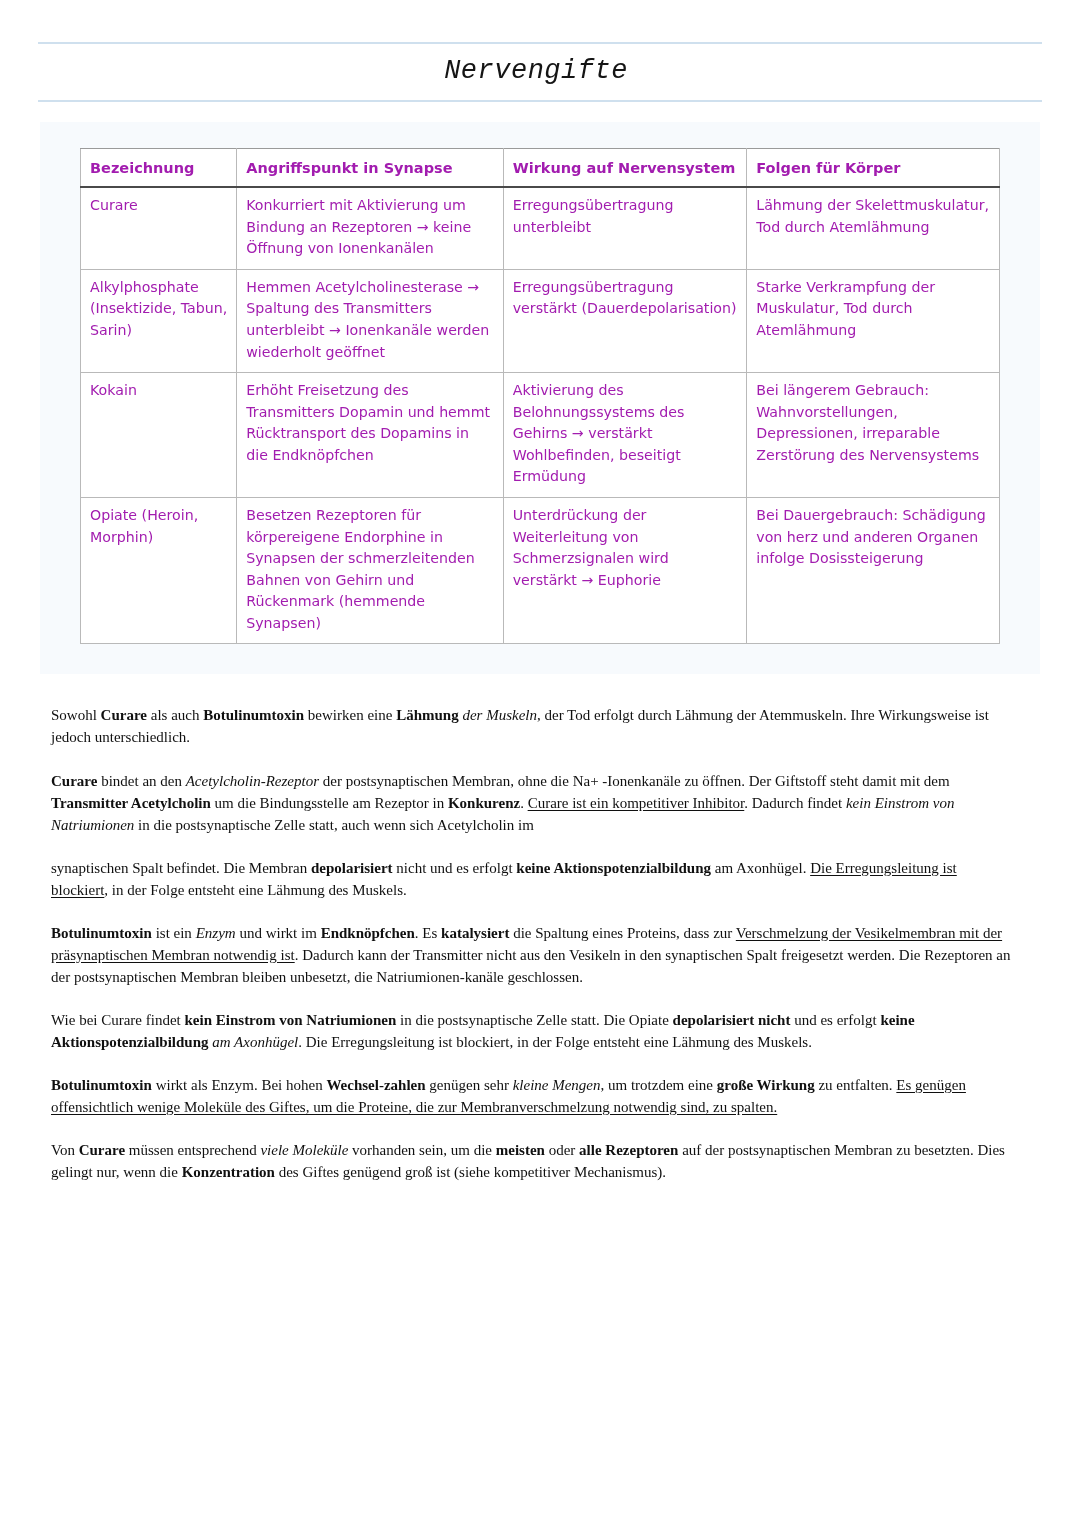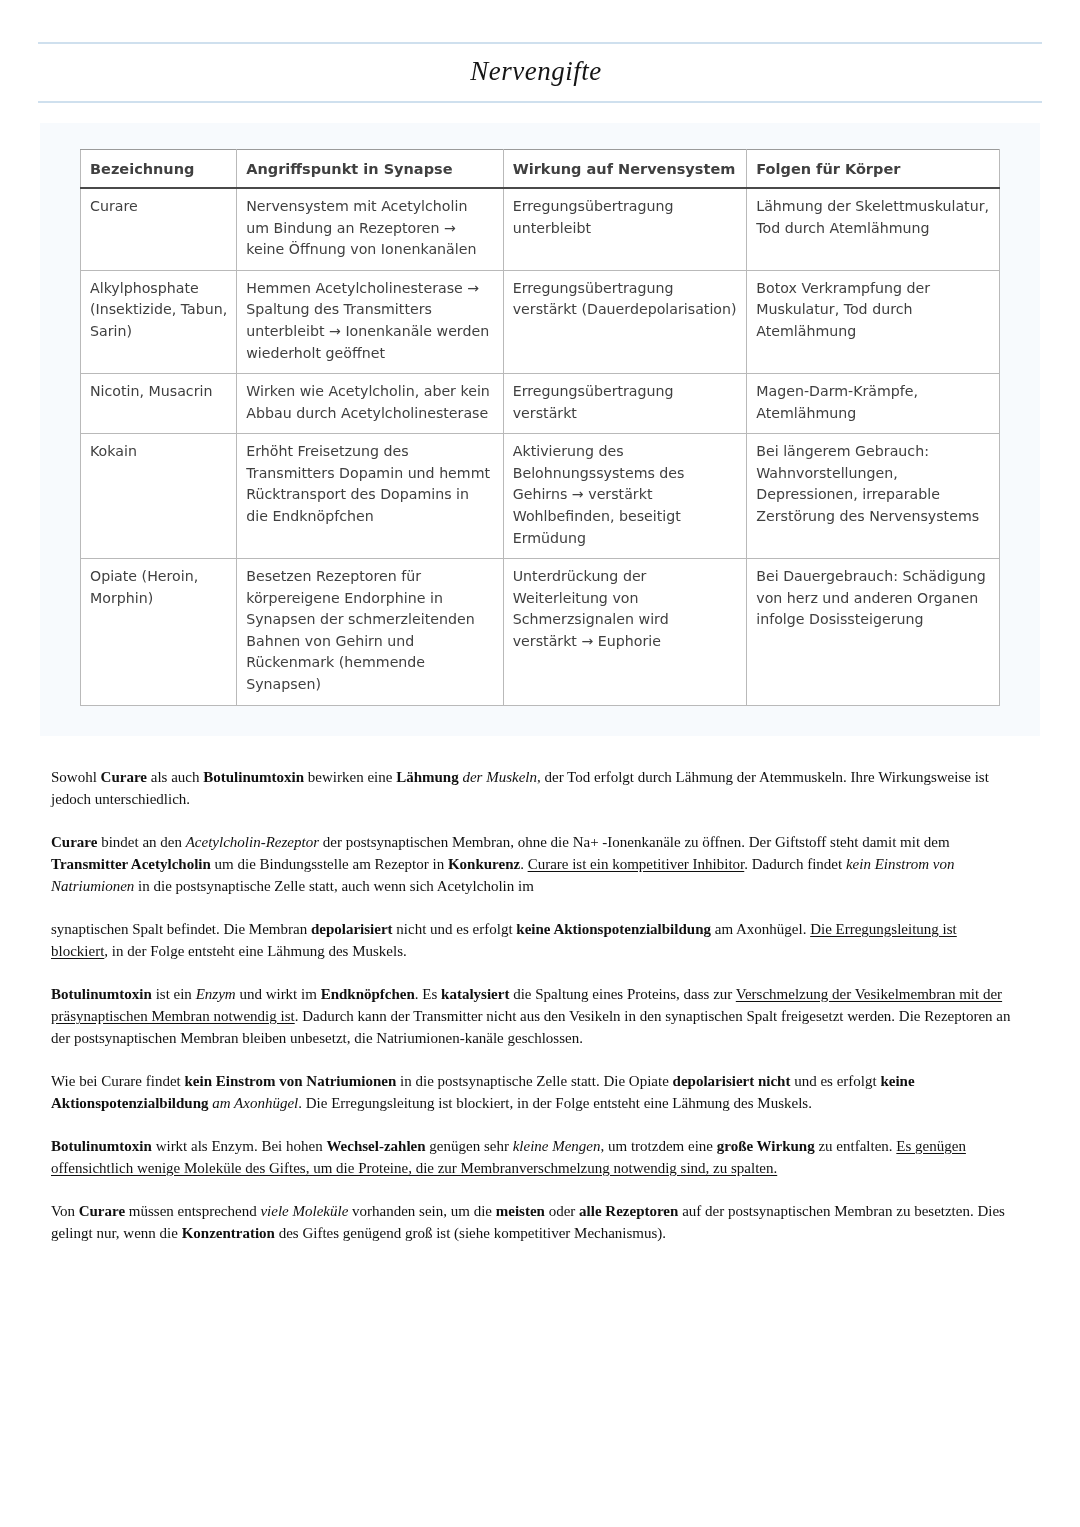--- a/index.html
+++ b/index.html
@@ -18,42 +18,42 @@
   
   .title-rule {
     height: 0;
     border-top: 2px solid #cfe0ee;
     margin: 0 38px;
   }
   .title-rule.top { margin-top: 42px; }
   .title-rule.bottom { margin-top: 0; }
   .doc-title {
     text-align: center;
-    font-family: Liberation Serif, serif;
+    font-family: Liberation Mono, monospace;
     font-style: italic;
     font-size: 27px;
     letter-spacing: 0.5px;
     padding: 12px 8px 14px 0;
     color: #151515;
   }
 
   
   .table-panel {
     margin: 20px 40px 0 40px;
     background: #f7fafd;
     padding: 26px 40px 30px 40px;
   }
   table.nerve-table {
     width: 100%;
     border-collapse: collapse;
     background: #ffffff;
     font-family: "DejaVu Sans", "Liberation Sans", sans-serif;
     font-size: 14.2px;
     line-height: 1.52;
-    color: #404040;
+    color: #a21caf;
     table-layout: fixed;
   }
   table.nerve-table th,
   table.nerve-table td {
     border: 1px solid #b9b9b9;
     vertical-align: top;
     padding: 7px 9px 9px 9px;
     text-align: left;
   }
   table.nerve-table thead th {
@@ -105,35 +105,29 @@
         <tr>
           <th>Bezeichnung</th>
           <th>Angriffspunkt in Synapse</th>
           <th>Wirkung auf Nervensystem</th>
           <th>Folgen für Körper</th>
         </tr>
       </thead>
       <tbody>
         <tr>
           <td>Curare</td>
-          <td>Nervensystem mit Acetylcholin um Bindung an Rezeptoren → keine Öffnung von Ionenkanälen</td>
+          <td>Konkurriert mit Aktivierung um Bindung an Rezeptoren → keine Öffnung von Ionenkanälen</td>
           <td>Erregungsübertragung unterbleibt</td>
           <td>Lähmung der Skelettmuskulatur, Tod durch Atemlähmung</td>
         </tr>
         <tr>
           <td>Alkylphosphate (Insektizide, Tabun, Sarin)</td>
           <td>Hemmen Acetylcholinesterase → Spaltung des Transmitters unterbleibt → Ionenkanäle werden wiederholt geöffnet</td>
           <td>Erregungsübertragung verstärkt (Dauerdepolarisation)</td>
-          <td>Botox Verkrampfung der Muskulatur, Tod durch Atemlähmung</td>
-        </tr>
-        <tr>
-          <td>Nicotin, Musacrin</td>
-          <td>Wirken wie Acetylcholin, aber kein Abbau durch Acetylcholinesterase</td>
-          <td>Erregungsübertragung verstärkt</td>
-          <td>Magen-Darm-Krämpfe, Atemlähmung</td>
+          <td>Starke Verkrampfung der Muskulatur, Tod durch Atemlähmung</td>
         </tr>
         <tr>
           <td>Kokain</td>
           <td>Erhöht Freisetzung des Transmitters Dopamin und hemmt Rücktransport des Dopamins in die Endknöpfchen</td>
           <td>Aktivierung des Belohnungssystems des Gehirns → verstärkt Wohlbefinden, beseitigt Ermüdung</td>
           <td>Bei längerem Gebrauch: Wahnvorstellungen, Depressionen, irreparable Zerstörung des Nervensystems</td>
         </tr>
         <tr>
           <td>Opiate (Heroin, Morphin)</td>
           <td>Besetzen Rezeptoren für körpereigene Endorphine in Synapsen der schmerzleitenden Bahnen von Gehirn und Rückenmark (hemmende Synapsen)</td>

